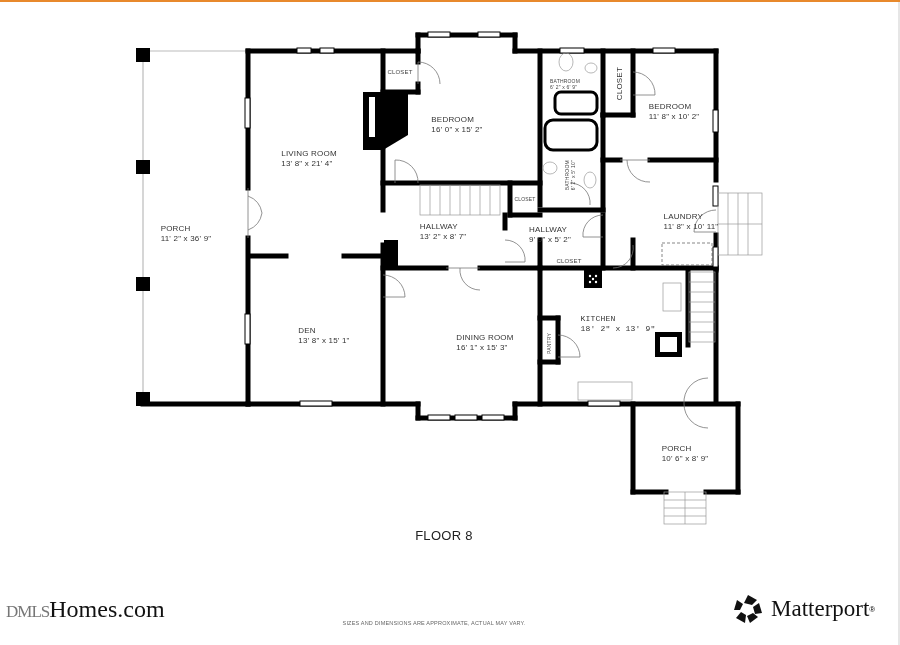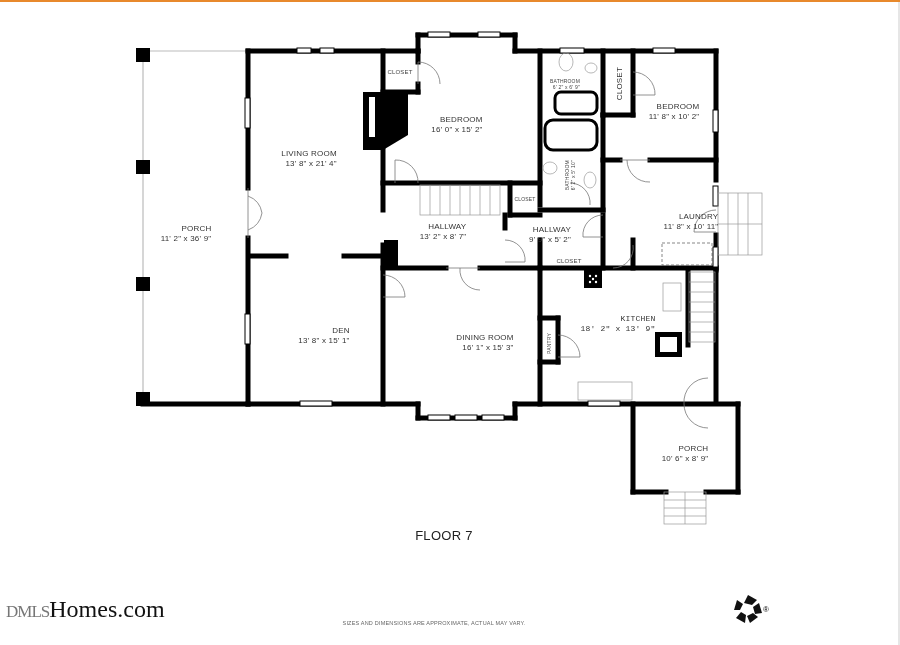--- a/index.html
+++ b/index.html
@@ -1,20 +1,20 @@
 <!DOCTYPE html>
 <html><head>
 <meta charset="utf-8">
 <style>
   html,body{margin:0;padding:0;background:#fff;}
   body{width:900px;height:645px;position:relative;overflow:hidden;font-family:"Liberation Sans",sans-serif;}
   .topbar{position:absolute;left:0;top:0;width:900px;height:2px;background:#e8892c;}
   .rightedge{position:absolute;right:0;top:2px;width:2px;height:643px;background:#e6e6e6;}
   svg.plan{position:absolute;left:0;top:0;}
-  .lbl{position:absolute;text-align:right;color:#333;font-size:8px;line-height:10px;letter-spacing:0.2px;transform:translateX(-50%);white-space:nowrap;}
+  .lbl{position:absolute;text-align:left;color:#333;font-size:8px;line-height:10px;letter-spacing:0.2px;transform:translateX(-50%);white-space:nowrap;}
   .lbl .n{display:block;}
   .lbl .d{display:block;}
   .small{font-size:5px;line-height:6px;color:#444;}
   .floor{position:absolute;left:444px;top:528px;transform:translateX(-50%);font-size:13px;color:#222;letter-spacing:0.3px;}
   .disc{position:absolute;left:434px;top:620px;transform:translateX(-50%);font-size:5.5px;color:#666;letter-spacing:0.2px;white-space:nowrap;}
   .homes{position:absolute;left:6px;top:596px;font-family:"Liberation Serif",serif;font-size:24px;color:#111;}
   .homes .dm{font-size:17px;color:#555;letter-spacing:-1px;opacity:0.8;text-align:center;}
   .mp{position:absolute;left:733px;top:594px;display:flex;align-items:center;}
   .mp span{font-family:"Liberation Serif",serif;font-size:23px;color:#111;margin-left:8px;}
   .vert{writing-mode:vertical-rl;transform:translateX(-50%) rotate(180deg);}
@@ -242,31 +242,32 @@
   <span class="d">18' 2" x 13' 9"</span>
 </div>
 <div class="lbl small vert" style="left:549px;top:333px;">
   <span class="n">PANTRY</span>
 </div>
 <div class="lbl" style="left:685px;top:444px;">
   <span class="n">PORCH</span>
   <span class="d">10' 6" x 8' 9"</span>
 </div>
 
-<div class="floor">FLOOR 7</div>
+<div class="floor">FLOOR 8</div>
 <div class="disc">SIZES AND DIMENSIONS ARE APPROXIMATE, ACTUAL MAY VARY.</div>
 
 <div class="homes">
   <span class="dm">DMLS</span><span>Homes.com</span>
 </div>
 
 <div class="mp">
   <svg width="30" height="30" viewBox="0 0 30 30">
     <g fill="#111">
       <polygon points="15,1 24,6 19,11 11,9"></polygon>
       <polygon points="26,9 29,19 22,20 20,13"></polygon>
       <polygon points="25,23 17,29 14,22 20,19"></polygon>
       <polygon points="12,29 3,24 8,18 13,21"></polygon>
       <polygon points="1,16 4,6 10,10 7,16"></polygon>
     </g>
   </svg>
+  <span>Matterport</span>
     <sup style="font-size:8px;">®</sup>
 </div>
 
 </body></html>

